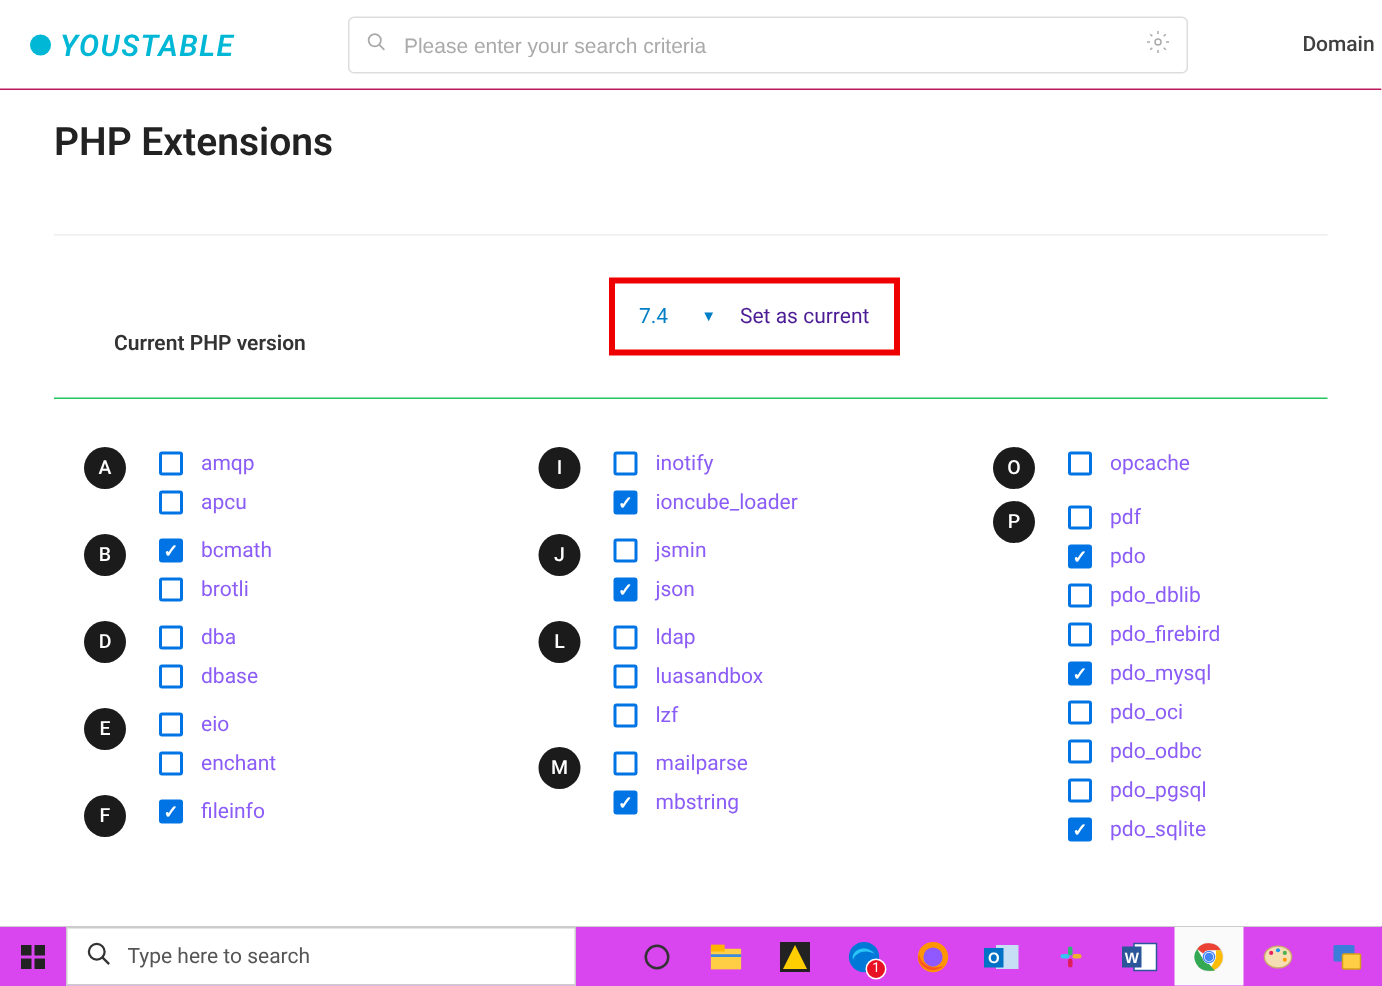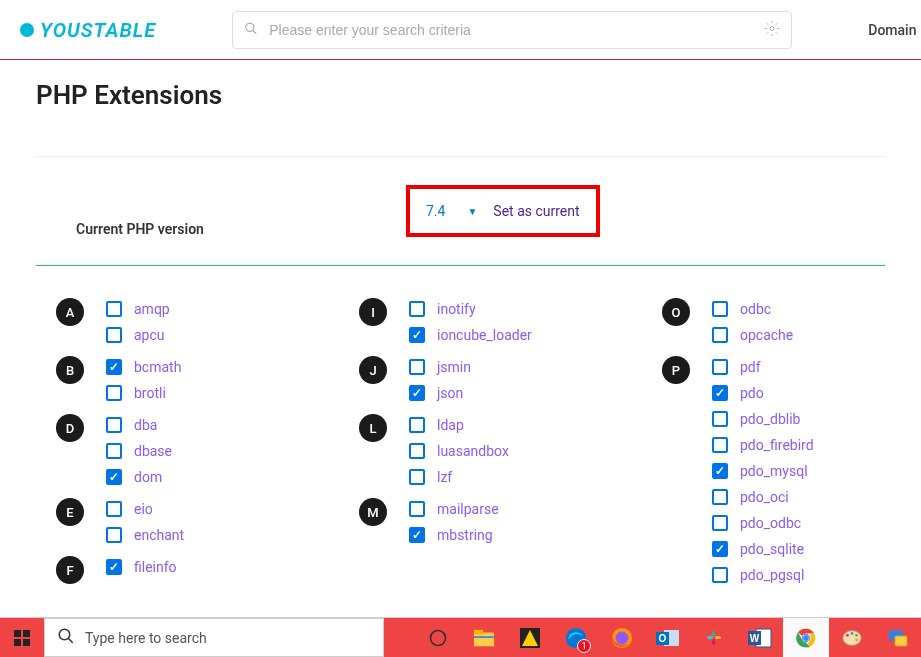--- a/index.html
+++ b/index.html
@@ -36,21 +36,21 @@
 
 .ext-group { display: flex; margin-bottom: 6px; }
 .ext-letter { width: 28px; height: 28px; border-radius: 50%; background: #1b1b1b; color: #fff; display: flex; align-items: center; justify-content: center; font-size: 13px; font-weight: 500; flex-shrink: 0; margin-right: 22px; margin-top: 2px; }
 .ext-items { flex: 1; }
 .ext-row { display: flex; align-items: center; padding: 5px 0; }
 .chk { width: 16px; height: 16px; border: 2px solid #0074e4; border-radius: 2px; margin-right: 12px; display: flex; align-items: center; justify-content: center; cursor: pointer; flex-shrink: 0; }
 .chk.checked { background: #0074e4; }
 .chk.checked::after { content: '✓'; color: #fff; font-size: 12px; font-weight: bold; line-height: 1; }
 .ext-label { color: #8b5cf6; }
 
-.taskbar { position: fixed; bottom: 0; left: 0; right: 0; height: 40px; background: #ef4444; display: flex; align-items: stretch; border-top: 1px solid #ccc; }
+.taskbar { position: fixed; bottom: 0; left: 0; right: 0; height: 40px; background: #d946ef; display: flex; align-items: stretch; border-top: 1px solid #ccc; }
 .tb-start { width: 44px; display: flex; align-items: center; justify-content: center; cursor: pointer; }
 .tb-search { flex: 0 0 340px; display: flex; align-items: center; background: #fff; border: 1px solid #ccc; padding: 0 12px; gap: 10px; }
 .tb-search-icon { color: #333; }
 .tb-search-text { color: #555; font-size: 14px; }
 .tb-icons { display: flex; align-items: stretch; margin-left: auto; }
 .tb-icon { width: 46px; display: flex; align-items: center; justify-content: center; cursor: pointer; position: relative; }
 .tb-icon.active { background: #fafafa; }
 .tb-badge { position: absolute; bottom: 4px; right: 8px; background: #e81123; color: #fff; border-radius: 50%; width: 14px; height: 14px; font-size: 9px; display: flex; align-items: center; justify-content: center; border: 1px solid #fff; }
 </style>
 </head>
@@ -128,24 +128,20 @@
           <div class="ext-letter">D</div>
           <div class="ext-items">
             <div class="ext-row">
               <div class="chk"></div>
               <span class="ext-label">dba</span>
             </div>
             <div class="ext-row">
               <div class="chk"></div>
               <span class="ext-label">dbase</span>
             </div>
-            <div class="ext-row">
-              <div class="chk checked"></div>
-              <span class="ext-label">dom</span>
-            </div>
           </div>
         </div>
         <div class="ext-group">
           <div class="ext-letter">E</div>
           <div class="ext-items">
             <div class="ext-row">
               <div class="chk"></div>
               <span class="ext-label">eio</span>
             </div>
             <div class="ext-row">
@@ -221,24 +217,20 @@
             </div>
           </div>
         </div>
       </div>
       <div class="ext-col">
         <div class="ext-group">
           <div class="ext-letter">O</div>
           <div class="ext-items">
             <div class="ext-row">
               <div class="chk"></div>
-              <span class="ext-label">odbc</span>
-            </div>
-            <div class="ext-row">
-              <div class="chk"></div>
               <span class="ext-label">opcache</span>
             </div>
           </div>
         </div>
         <div class="ext-group">
           <div class="ext-letter">P</div>
           <div class="ext-items">
             <div class="ext-row">
               <div class="chk"></div>
               <span class="ext-label">pdf</span>
@@ -261,26 +253,26 @@
             </div>
             <div class="ext-row">
               <div class="chk"></div>
               <span class="ext-label">pdo_oci</span>
             </div>
             <div class="ext-row">
               <div class="chk"></div>
               <span class="ext-label">pdo_odbc</span>
             </div>
             <div class="ext-row">
+              <div class="chk"></div>
+              <span class="ext-label">pdo_pgsql</span>
+            </div>
+            <div class="ext-row">
               <div class="chk checked"></div>
               <span class="ext-label">pdo_sqlite</span>
-            </div>
-            <div class="ext-row">
-              <div class="chk"></div>
-              <span class="ext-label">pdo_pgsql</span>
             </div>
           </div>
         </div>
       </div>
     </div>
 </div>
 
 <div class="taskbar">
   <div class="tb-start">
     <svg width="16" height="16" viewBox="0 0 16 16">

